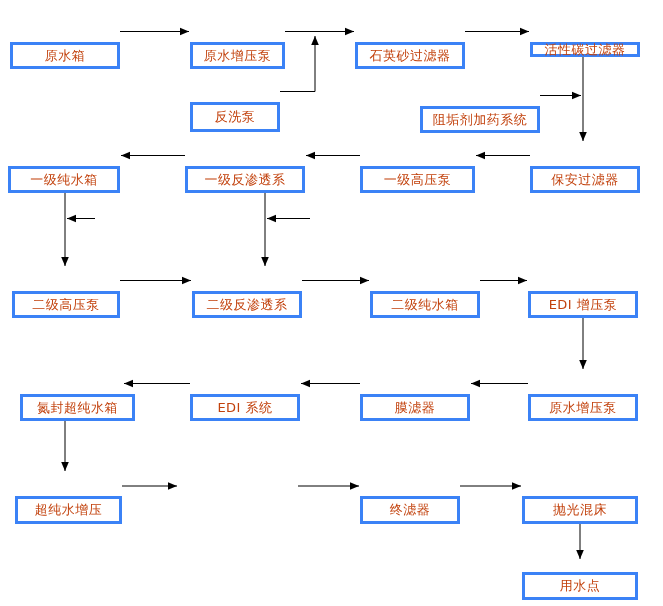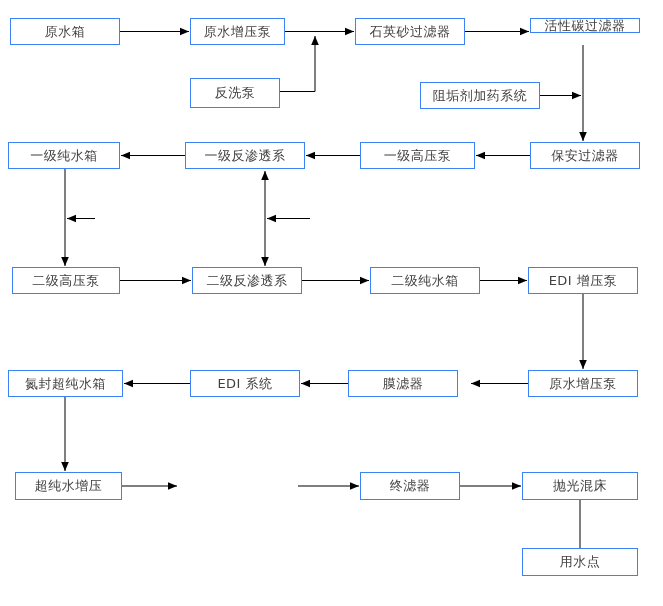--- a/index.html
+++ b/index.html
@@ -13,29 +13,30 @@
   .canvas {
     position: relative;
     width: 663px;
     height: 606px;
     background: #ffffff;
     overflow: hidden;
   }
   .node {
     position: absolute;
     box-sizing: border-box;
-    border: 1px solid #3b82f6;
+    border: 3px solid #3b82f6;
     background: #ffffff;
     display: flex;
     align-items: center;
     justify-content: center;
     font-size: 13px;
-    color: #404040;
+    color: #c2410c;
     white-space: nowrap;
     letter-spacing: 0.5px;
+    margin-top: 24px;
   }
   svg.wires {
     position: absolute;
     left: 0;
     top: 0;
     width: 663px;
     height: 606px;
     pointer-events: none;
   }
   svg.wires line,
@@ -111,23 +112,23 @@
   <div class="node" style="left:185px;top:142px;width:120px;height:27px">一级反渗透系</div>
   <div class="node" style="left:360px;top:142px;width:115px;height:27px">一级高压泵</div>
   <div class="node" style="left:530px;top:142px;width:110px;height:27px">保安过滤器</div>
 
 
   <div class="node" style="left:12px;top:267px;width:108px;height:27px">二级高压泵</div>
   <div class="node" style="left:192px;top:267px;width:110px;height:27px">二级反渗透系</div>
   <div class="node" style="left:370px;top:267px;width:110px;height:27px">二级纯水箱</div>
   <div class="node" style="left:528px;top:267px;width:110px;height:27px">EDI 增压泵</div>
 
-  <div class="node" style="left:8px;top:370px;width:115px;height:27px">氮封超纯水箱</div>
+  <div class="node" style="left:20px;top:370px;width:115px;height:27px">氮封超纯水箱</div>
   <div class="node" style="left:190px;top:370px;width:110px;height:27px">EDI 系统</div>
-  <div class="node" style="left:348px;top:370px;width:110px;height:27px">膜滤器</div>
+  <div class="node" style="left:360px;top:370px;width:110px;height:27px">膜滤器</div>
   <div class="node" style="left:528px;top:370px;width:110px;height:27px">原水增压泵</div>
 
   <div class="node" style="left:15px;top:472px;width:107px;height:28px">超纯水增压</div>
   <div class="node" style="left:360px;top:472px;width:100px;height:28px">终滤器</div>
   <div class="node" style="left:522px;top:472px;width:116px;height:28px">抛光混床</div>
 
   <div class="node" style="left:522px;top:548px;width:116px;height:28px">用水点</div>
 
 </div>
 

